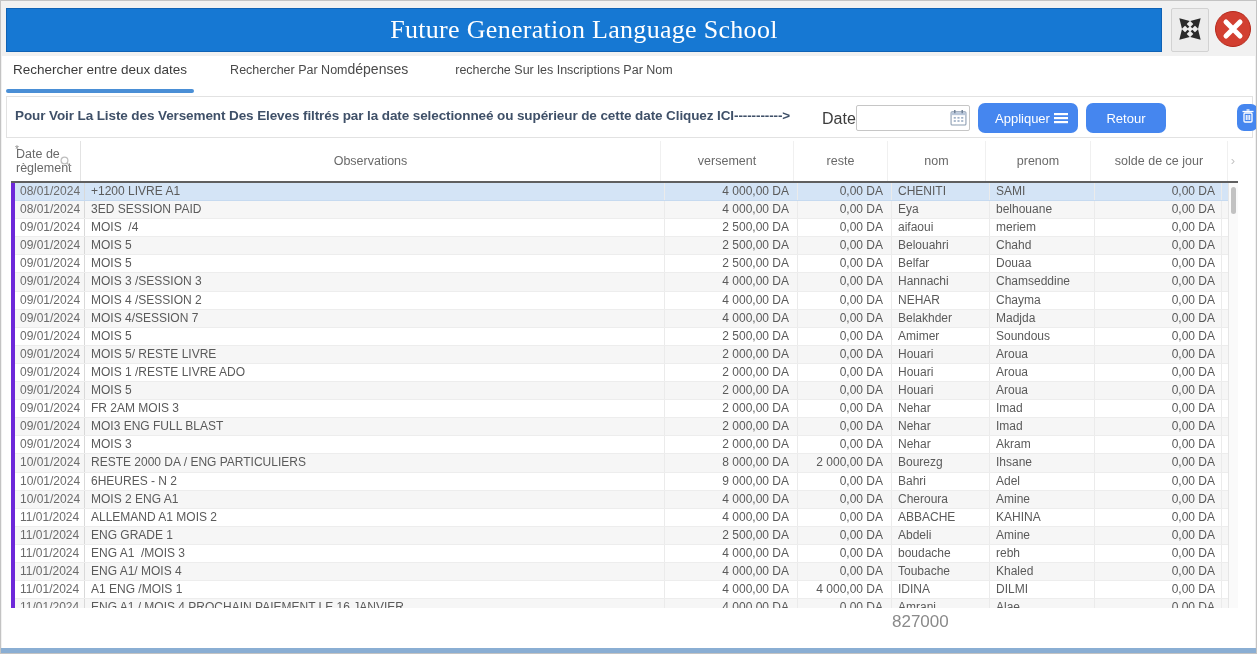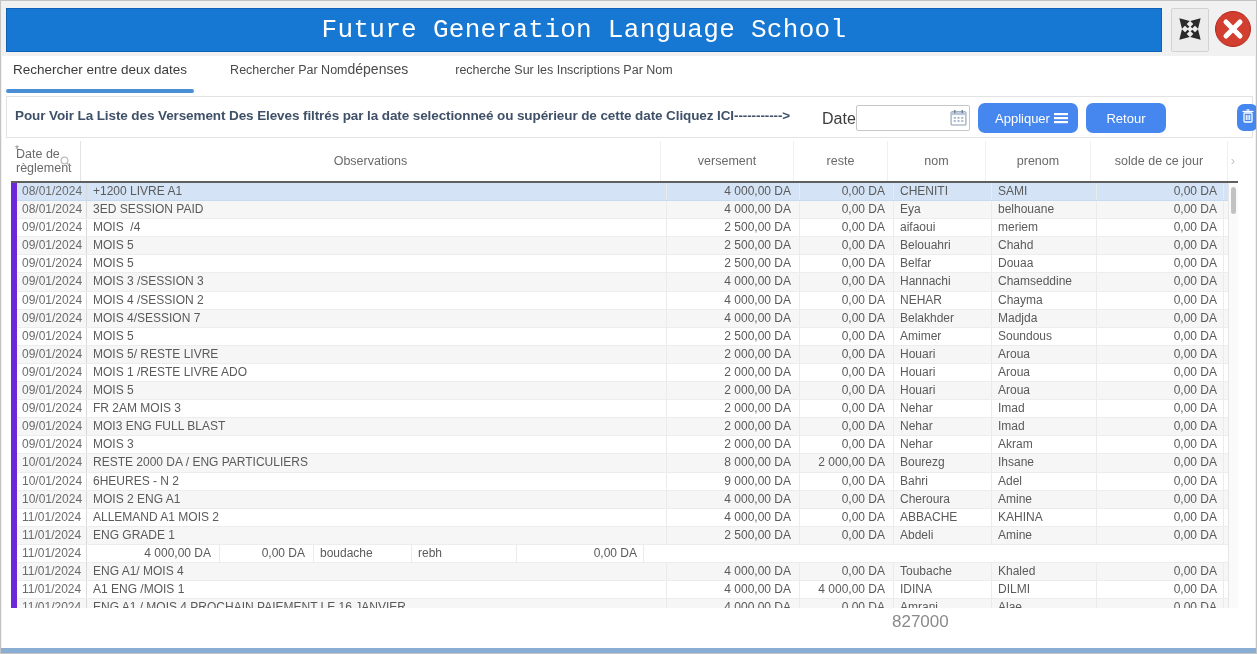--- a/index.html
+++ b/index.html
@@ -11,21 +11,21 @@
   }
   .content-bg { position:absolute; left:1px; right:1px; top:55px; bottom:5px; background:#ffffff; }
 
   
   .titlebar {
     position:absolute; left:5px; top:7px; width:1156px; height:44px;
     background:#1678d3; border:1px solid #0f62b5;
     display:flex; align-items:center; justify-content:center;
   }
   .titlebar .app-title {
-    color:#ffffff; font-family:Liberation Mono, monospace;
+    color:#ffffff; font-family:Liberation Serif, serif;
     font-size:26px; letter-spacing:.3px;
   }
   .btn-expand {
     position:absolute; left:1170px; top:7px; width:38px; height:44px;
     background:#ececec; border:1px solid #d2d2d2; border-radius:2px;
     display:flex; align-items:center; justify-content:center; cursor:pointer;
   }
   .btn-close {
     position:absolute; left:1212px; top:9px; width:40px; height:40px;
     background:transparent; border:none; display:flex; align-items:center; justify-content:center; cursor:pointer;
@@ -72,21 +72,21 @@
   .hc-obs  { width:580px; }
   .hc-ver  { width:133px; }
   .hc-res  { width:94px; }
   .hc-nom  { width:98px; }
   .hc-pre  { width:105px; }
   .hc-sol  { width:137px; }
   .edit-marker { position:absolute; left:4px; top:2px; color:#8a8a8a; font-size:10px; }
   .hdr-search { position:absolute; left:49px; top:15px; opacity:.75; }
   .hdr-chevron { position:absolute; right:-1px; top:12px; width:12px; color:#c4c4c4; font-size:13px; text-align:center; cursor:pointer; }
 
-  .grid-bodywrap { position:relative; height:425px; overflow:hidden; border-left:6px solid #6d28d9; }
+  .grid-bodywrap { position:relative; height:425px; overflow:hidden; border-left:4px solid #6d28d9; }
   .grid-row { display:flex; height:18.1px; background:#ffffff; border-bottom:1px solid #ededed; }
   .grid-row.alt { background:#f6f6f6; }
   .grid-row.selected { background:#d4e4f6; border-bottom-color:#c6daf0; }
   .gc { font-size:12px; color:#5a5a5a; line-height:17px; white-space:pre; overflow:hidden; border-right:1px solid #ebebeb; }
   .c-date { width:70px; padding-left:5px; color:#6b6b6b; border-right:1px solid #d9d9d9; }
   .c-obs { width:580px; padding-left:6px; }
   .c-versement { width:133px; text-align:right; padding-right:8px; }
   .c-reste { width:94px; text-align:right; padding-right:8px; }
   .c-nom { width:98px; padding-left:6px; }
   .c-prenom { width:105px; padding-left:6px; }
@@ -408,20 +408,21 @@
             <div class="gc c-date">11/01/2024</div>
             <div class="gc c-obs">ENG GRADE 1</div>
             <div class="gc c-versement">2 500,00 DA</div>
             <div class="gc c-reste">0,00 DA</div>
             <div class="gc c-nom">Abdeli</div>
             <div class="gc c-prenom">Amine</div>
             <div class="gc c-solde">0,00 DA</div>
           </div>
           <div class="grid-row">
             <div class="gc c-date">11/01/2024</div>
+            <div class="gc c-obs">ENG A1  /MOIS 3</div>
             <div class="gc c-versement">4 000,00 DA</div>
             <div class="gc c-reste">0,00 DA</div>
             <div class="gc c-nom">boudache</div>
             <div class="gc c-prenom">rebh</div>
             <div class="gc c-solde">0,00 DA</div>
           </div>
           <div class="grid-row alt">
             <div class="gc c-date">11/01/2024</div>
             <div class="gc c-obs">ENG A1/ MOIS 4</div>
             <div class="gc c-versement">4 000,00 DA</div>

